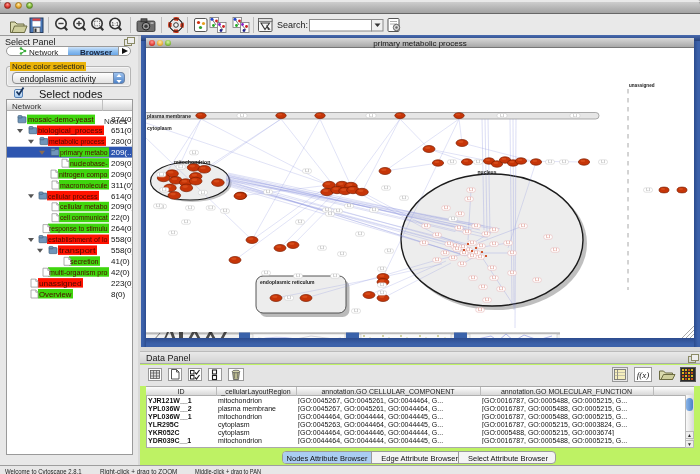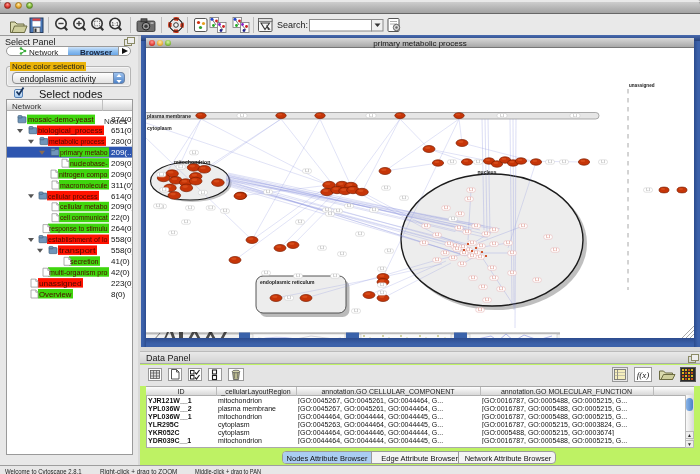--- a/index.html
+++ b/index.html
@@ -826,19 +826,19 @@
     <div class="abs" style="left:78px;top:85.5px;font-size:7px;color:#111;white-space:nowrap">mitochondrion</div>
     <div class="abs" style="left:158px;top:85.5px;font-size:7px;color:#111;white-space:nowrap;width:180px;overflow:hidden">[GO:0044464, GO:0044444, GO:0044445, G...</div>
     <div class="abs" style="left:342px;top:85.5px;font-size:7px;color:#111;white-space:nowrap;width:170px;overflow:hidden">[GO:0016787, GO:0005488, GO:0005215, G...</div>
     <div class="abs" style="left:545px;top:44px;width:9px;height:53px;background:linear-gradient(90deg,#fafafa,#d8d8d8);border-left:1px solid #bbb"></div>
     <div class="abs" style="left:546px;top:47px;width:7px;height:13px;border-radius:4px;background:linear-gradient(90deg,#8ab4e8,#4a82c8)"></div>
     <div class="abs" style="left:545px;top:80px;width:9px;height:8px;background:#eee;border:1px solid #bbb;font-size:5px;text-align:center;color:#333;line-height:7px">▲</div>
     <div class="abs" style="left:545px;top:89px;width:9px;height:8px;background:#eee;border:1px solid #bbb;font-size:5px;text-align:center;color:#333;line-height:7px">▼</div>
     <div class="abs" style="left:142px;top:100px;width:274px;height:13px;background:#f4f4f4;border:1px solid #9a9a9a;border-radius:4px;overflow:hidden">
 <div class="abs" style="left:0;top:0;width:89px;height:13px;background:#aacdf2;border-right:1px solid #9a9a9a;text-align:center;font-size:7.5px;color:#111;line-height:13px">Nodes Attribute Browser</div>
 <div class="abs" style="left:89px;top:0;width:87px;height:13px;border-right:1px solid #9a9a9a;text-align:right;font-size:7.5px;color:#111;line-height:13px">Edge Attribute Browser</div>
-<div class="abs" style="left:176px;top:0;width:98px;height:13px;text-align:center;font-size:7.5px;color:#111;line-height:13px">Network Attribute Browser</div>
+<div class="abs" style="left:176px;top:0;width:98px;height:13px;text-align:center;font-size:7.5px;color:#111;line-height:13px">Select Attribute Browser</div>
 </div>
   </div>
 <div class="abs" style="left:0;top:465px;width:700px;height:9px;background:#e7e7e7;border-top:1px solid #9e9e9e">
     <div class="abs" style="left:5px;top:1px;font-size:7.5px;color:#222;transform:scaleX(0.8);transform-origin:0 0;white-space:nowrap">Welcome to Cytoscape 2.8.1</div>
     <div class="abs" style="left:100px;top:1px;font-size:7.5px;color:#222;transform:scaleX(0.85);transform-origin:0 0;white-space:nowrap">Right-click + drag to ZOOM</div>
     <div class="abs" style="left:195px;top:1px;font-size:7.5px;color:#222;transform:scaleX(0.75);transform-origin:0 0;white-space:nowrap">Middle-click + drag to PAN</div>
   </div>
 </body></html>

